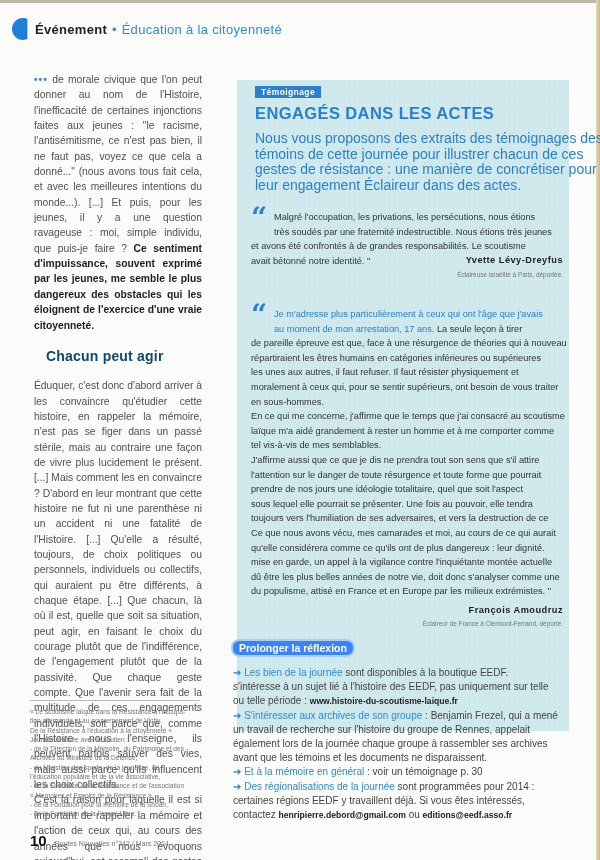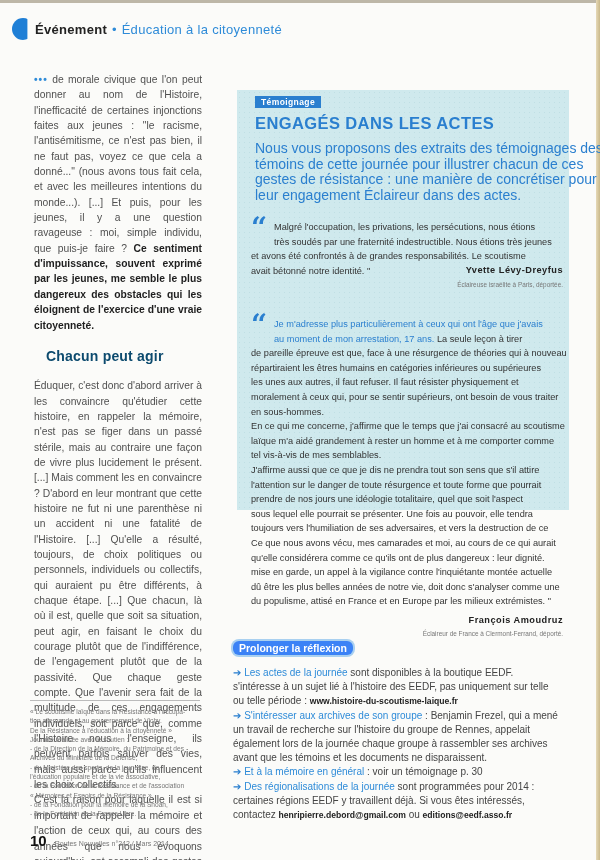--- a/index.html
+++ b/index.html
@@ -27,21 +27,21 @@
   .left-col h2 { font-size:14px; color:#0c4a6e; font-weight:bold; margin:16px 0 14px 12px; letter-spacing:0.2px; }
 
   .sources { position:absolute; left:30px; top:700px; width:170px; border-top:1px solid #bbb; padding-top:6px; font-size:6.6px; line-height:9.3px; color:#777; }
   .sources div { white-space:nowrap; }
 
   .footer { position:absolute; left:30px; top:832px; display:flex; align-items:baseline; }
   .footer .pagenum { font-weight:bold; font-size:15px; color:#111; margin-right:8px; }
   .footer .pub { font-size:7px; color:#777; }
 
   
-  .box { position:absolute; left:237px; top:90px; width:332px; height:420px; background:#cfe9ed;
+  .box { position:absolute; left:237px; top:80px; width:332px; height:651px; background:#cfe9ed;
          background-image: radial-gradient(#bfdfe4 0.7px, transparent 0.8px); background-size:5px 5px; }
   .tag { position:absolute; left:18px; top:6px; background:#2a7fcf; color:#fff; font-weight:bold; font-size:8.5px; padding:1px 6px; letter-spacing:0.4px; }
   .box h1 { position:absolute; left:18px; top:24px; margin:0; font-size:16.5px; color:#2a7fcf; font-weight:bold; letter-spacing:0.4px; }
   .intro { position:absolute; left:18px; top:51px; width:310px; font-size:14px; line-height:15.6px; color:#2a7fcf; }
   .intro div { white-space:nowrap; }
 
   .quote { position:absolute; left:14px; width:312px; font-size:9.2px; line-height:14.6px; color:#333; }
   .quote div { white-space:nowrap; }
   .quote .ql { position:absolute; left:0; top:-6px; font-size:28px; font-weight:bold; color:#2a7fcf; font-family:"DejaVu Serif", serif; line-height:28px; }
   .quote .indent { padding-left:23px; }
@@ -145,21 +145,21 @@
     <div>dû être les plus belles années de notre vie, doit donc s'analyser comme une</div>
     <div>du populisme, attisé en France et en Europe par les milieux extrémistes. "</div>
     <div class="author" style="margin-top:4px;">François Amoudruz</div>
     <div class="author-role">Éclaireur de France à Clermont-Ferrand, déporté.</div>
   </div>
 </div>
 
 <div class="further">
   <span class="badge">Prolonger la réflexion</span>
   <div class="list">
-    <div><span class="arrow">➔</span> <span class="lk">Les actes de la journée</span><span> sont disponibles à la boutique EEDF.</span></div>
+    <div><span class="arrow">➔</span> <span class="lk">Les bien de la journée</span><span> sont disponibles à la boutique EEDF.</span></div>
     <div>s'intéresse à un sujet lié à l'histoire des EEDF, pas uniquement sur telle</div>
     <div><span>ou telle période : </span><span class="url">www.histoire-du-scoutisme-laique.fr</span></div>
     <div><span class="arrow">➔</span> <span class="lk">S'intéresser aux archives de son groupe</span><span> : Benjamin Frezel, qui a mené</span></div>
     <div>un travail de recherche sur l'histoire du groupe de Rennes, appelait</div>
     <div>également lors de la journée chaque groupe à rassembler ses archives</div>
     <div>avant que les témoins et les documents ne disparaissent.</div>
     <div><span class="arrow">➔</span> <span class="lk">Et à la mémoire en général</span><span> : voir un témoignage p. 30</span></div>
     <div><span class="arrow">➔</span> <span class="lk">Des régionalisations de la journée</span><span> sont programmées pour 2014 :</span></div>
     <div>certaines régions EEDF y travaillent déjà. Si vous êtes intéressés,</div>
     <div><span>contactez </span><span class="url">henripierre.debord@gmail.com</span><span> ou </span><span class="url">editions@eedf.asso.fr</span></div>

